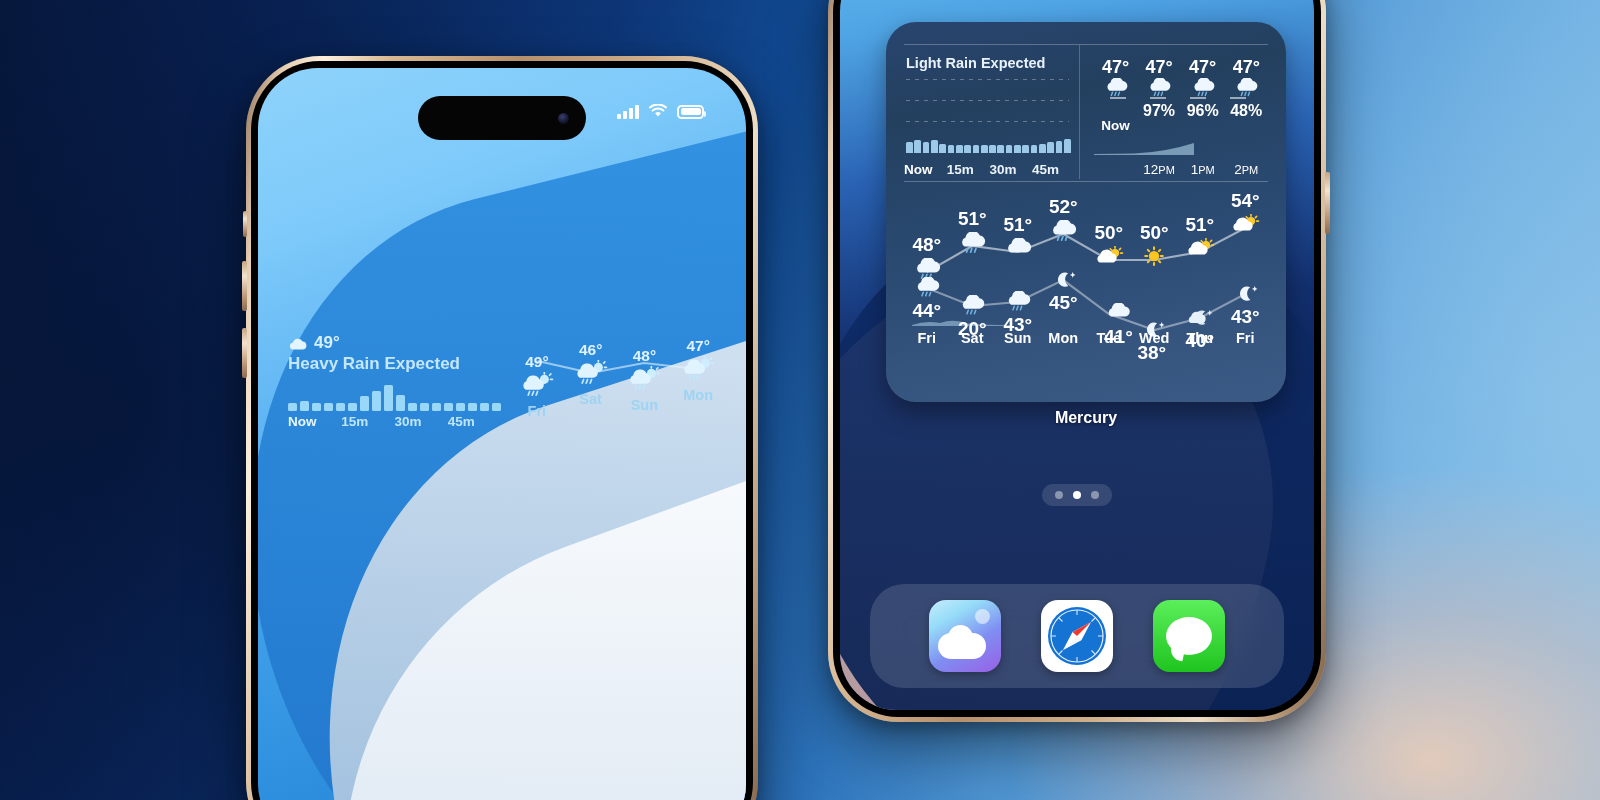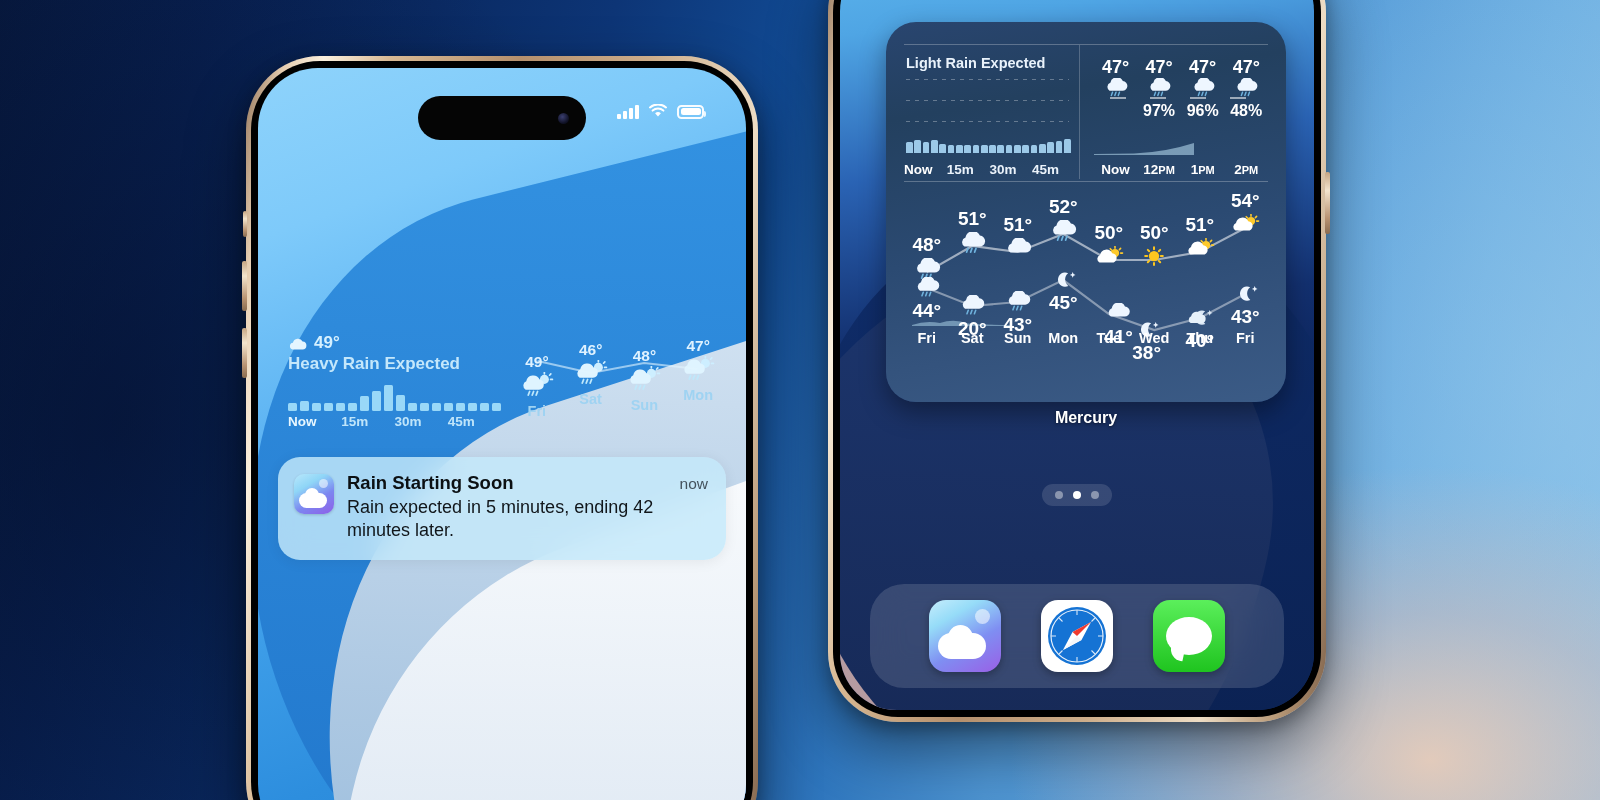--- a/index.html
+++ b/index.html
@@ -138,21 +138,21 @@
   .mini-labels span{flex:1;}
   .mini-labels span:not(:first-child){font-weight:600;color:#eaf2fa;}
 
   .hours{display:flex;align-items:flex-start;gap:0;padding-top:2px;}
   .hr{flex:1;display:flex;flex-direction:column;align-items:center;}
   .hr .t{color:#fff;font-size:18px;font-weight:600;}
   .hr .pc{color:#fff;font-size:16px;font-weight:600;margin-top:1px;height:18px;}
   .hour-curve{position:absolute;left:14px;right:0;bottom:24px;height:14px;}
   .hour-labels{position:absolute;left:14px;right:0;bottom:2px;display:flex;color:#fff;font-size:13.5px;font-weight:700;}
   .hour-labels span{flex:1;text-align:center;}
-  .hour-labels span:not(:first-child){font-weight:700;}
+  .hour-labels span:not(:first-child){font-weight:400;margin-top:44px;}
   .hour-labels .pm{font-size:11px;}
 
   .w-divider2{height:1px;background:rgba(255,255,255,.26);margin:2px 0 0;}
 
   .days{position:relative;height:160px;margin-top:6px;}
   .day{position:absolute;width:12.5%;text-align:center;}
   .day .hi{color:#fff;font-size:19px;font-weight:600;}
   .day .lo{color:#fff;font-size:19px;font-weight:600;}
   .day .nm{color:#fff;font-size:14.5px;font-weight:600;position:absolute;left:0;right:0;top:142px;}
   .day.active .nm{font-weight:700;}
@@ -333,34 +333,20 @@
                     <line x1="12" y1="17.2" x2="10.8" y2="20.3"></line>
                     <line x1="15.5" y1="17.2" x2="14.3" y2="20.3"></line>
                   </g>
                 </svg></div>
               <div class="d">Mon</div>
             </div>
           </div>
       </div>
     </div>
 
-    <div class="notif">
-      <div class="notif-icon">
-        <div class="sun"></div>
-          <div class="cl2"></div>
-          <div class="cl"></div>
-      </div>
-      <div class="notif-body">
-        <div class="notif-top">
-          <div class="notif-title">Rain Starting Soon</div>
-          <div class="notif-time">now</div>
-        </div>
-        <div class="notif-text">Rain expected in 5 minutes, ending 42 minutes later.</div>
-      </div>
-    </div>
   </div>
 </div>
 
 <div class="phone" id="phone-home">
   <div class="frame"></div>
   <div class="btn-side" style="right:-4px;top:230px;width:5px;height:62px;"></div>
   <div class="bezel"></div>
   <div class="screen">
     <div class="home-art">
       <div class="hl"></div>
@@ -632,21 +618,21 @@
                     <line x1="6.2" y1="10" x2="8.2" y2="10"></line>
                     <line x1="21.8" y1="10" x2="23.8" y2="10"></line>
                     <line x1="8.8" y1="3.8" x2="10.2" y2="5.2"></line>
                     <line x1="19.8" y1="14.8" x2="21.2" y2="16.2"></line>
                     <line x1="21.2" y1="3.8" x2="19.8" y2="5.2"></line>
                     <line x1="10.2" y1="14.8" x2="8.8" y2="16.2"></line>
                   </g>
                 </svg>
               </div>
             </div>
-            <div style="position: absolute; left: 0px; right: 16px; top: 128px; text-align: right;">
+            <div style="position: absolute; left: 0px; right: 5px; top: 128px;">
               <div class="ic-lo">
                 <svg viewBox="0 0 30 22" width="28" height="20.72">
                   <path d="M20.5 4.4a7.6 7.6 0 1 0 0.2 13.6A8.6 8.6 0 0 1 20.5 4.4z" fill="#eef6ff"></path>
                   <path d="M25.4 3.2l0.9 2.1 2.1 0.9-2.1 0.9-0.9 2.1-0.9-2.1-2.1-0.9 2.1-0.9z" fill="#eef6ff"></path>
                 </svg>
               </div>
               <div class="lo">38°</div>
             </div>
             <div class="nm">Wed</div>
           </div>

